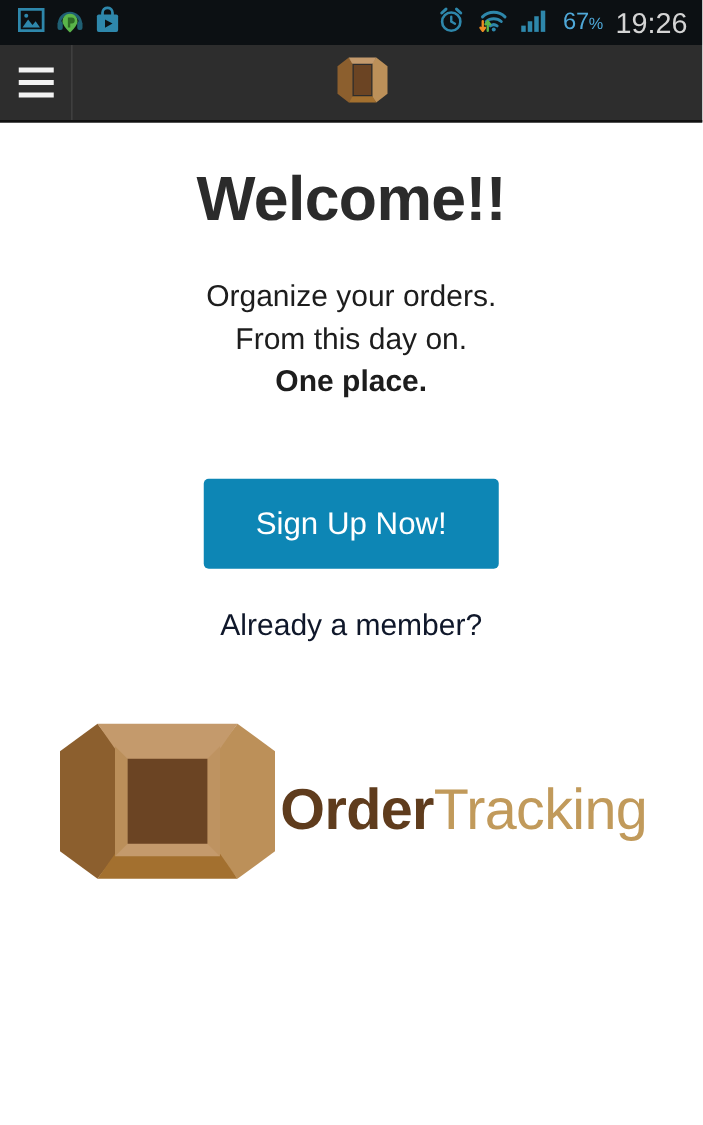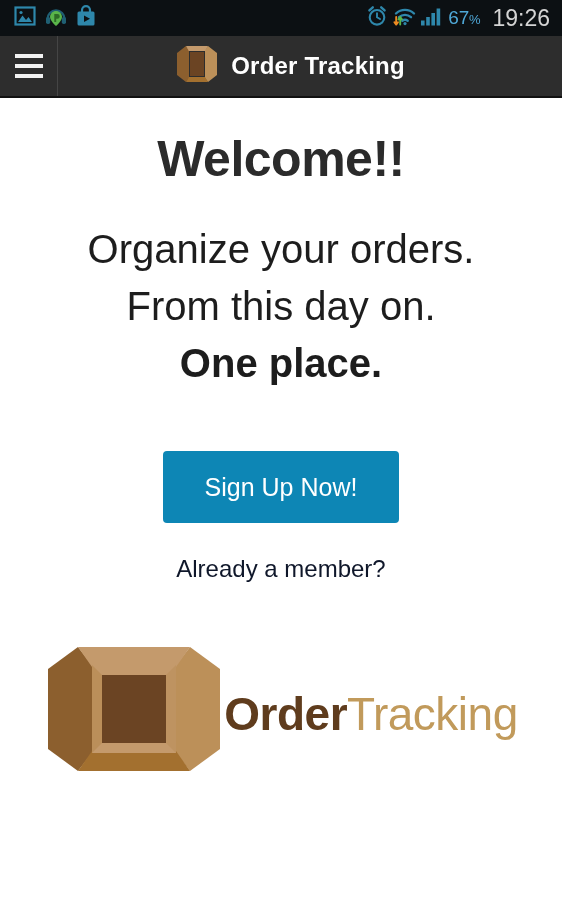--- a/index.html
+++ b/index.html
@@ -26,37 +26,37 @@
     box-sizing: border-box;
   }
   #status-left {
     display: flex;
     align-items: center;
     gap: 9px;
   }
   #status-right {
     display: flex;
     align-items: center;
-    gap: 4px;
+    gap: 10px;
   }
   .sicon { display: block; }
   #battery-pct {
     color: #4fa8d8;
     font-size: 19px;
     letter-spacing: -0.2px;
     font-family: "Liberation Sans", sans-serif;
   }
   #battery-pct .pct-sign {
     font-size: 13px;
   }
   #clock {
     color: #d4d4d4;
     font-size: 23px;
     letter-spacing: 0px;
-    margin-left: 8px;
+    margin-left: 0;
   }
 
   
   #app-bar {
     height: 62px;
     background: #2d2d2d;
     display: flex;
     align-items: center;
     position: relative;
     border-bottom: 2px solid #111111;
@@ -110,21 +110,21 @@
     color: #2b2b2b;
     letter-spacing: -0.5px;
     line-height: 1.1;
   }
   #tagline {
     margin-top: 30px;
     text-align: center;
     color: #1d1d1d;
   }
   .tag-line {
-    font-size: 40px;
+    font-size: 24px;
     line-height: 1.42;
     font-weight: normal;
   }
   .tag-line.bold { font-weight: bold; }
 
   #signup-button {
     margin-top: 60px;
     width: 236px;
     height: 72px;
     background: #0d86b5;
@@ -255,21 +255,20 @@
         <polygon points="11,8 33,8 30,13 14,13" fill="#c49a6c"></polygon>
         <polygon points="11,8 14,13 14,12 11,8" fill="#c49a6c"></polygon>
 
         <polygon points="11,44 33,44 30,39 14,39" fill="#a3702f"></polygon>
 
         <polygon points="11,8 33,8 42,15 42,37 33,44 11,44 2,37 2,15" fill="none"></polygon>
 
         <rect x="15" y="14" width="14" height="24" fill="#6b4423"></rect>
       </svg>
     </span>
-    <span id="app-bar-title">Order Tracking</span>
   </div>
 </div>
 
 <div id="content">
 
   <h1 id="welcome-heading">Welcome!!</h1>
 
   <div id="tagline">
     <div class="tag-line">Organize your orders.</div>
     <div class="tag-line">From this day on.</div>

